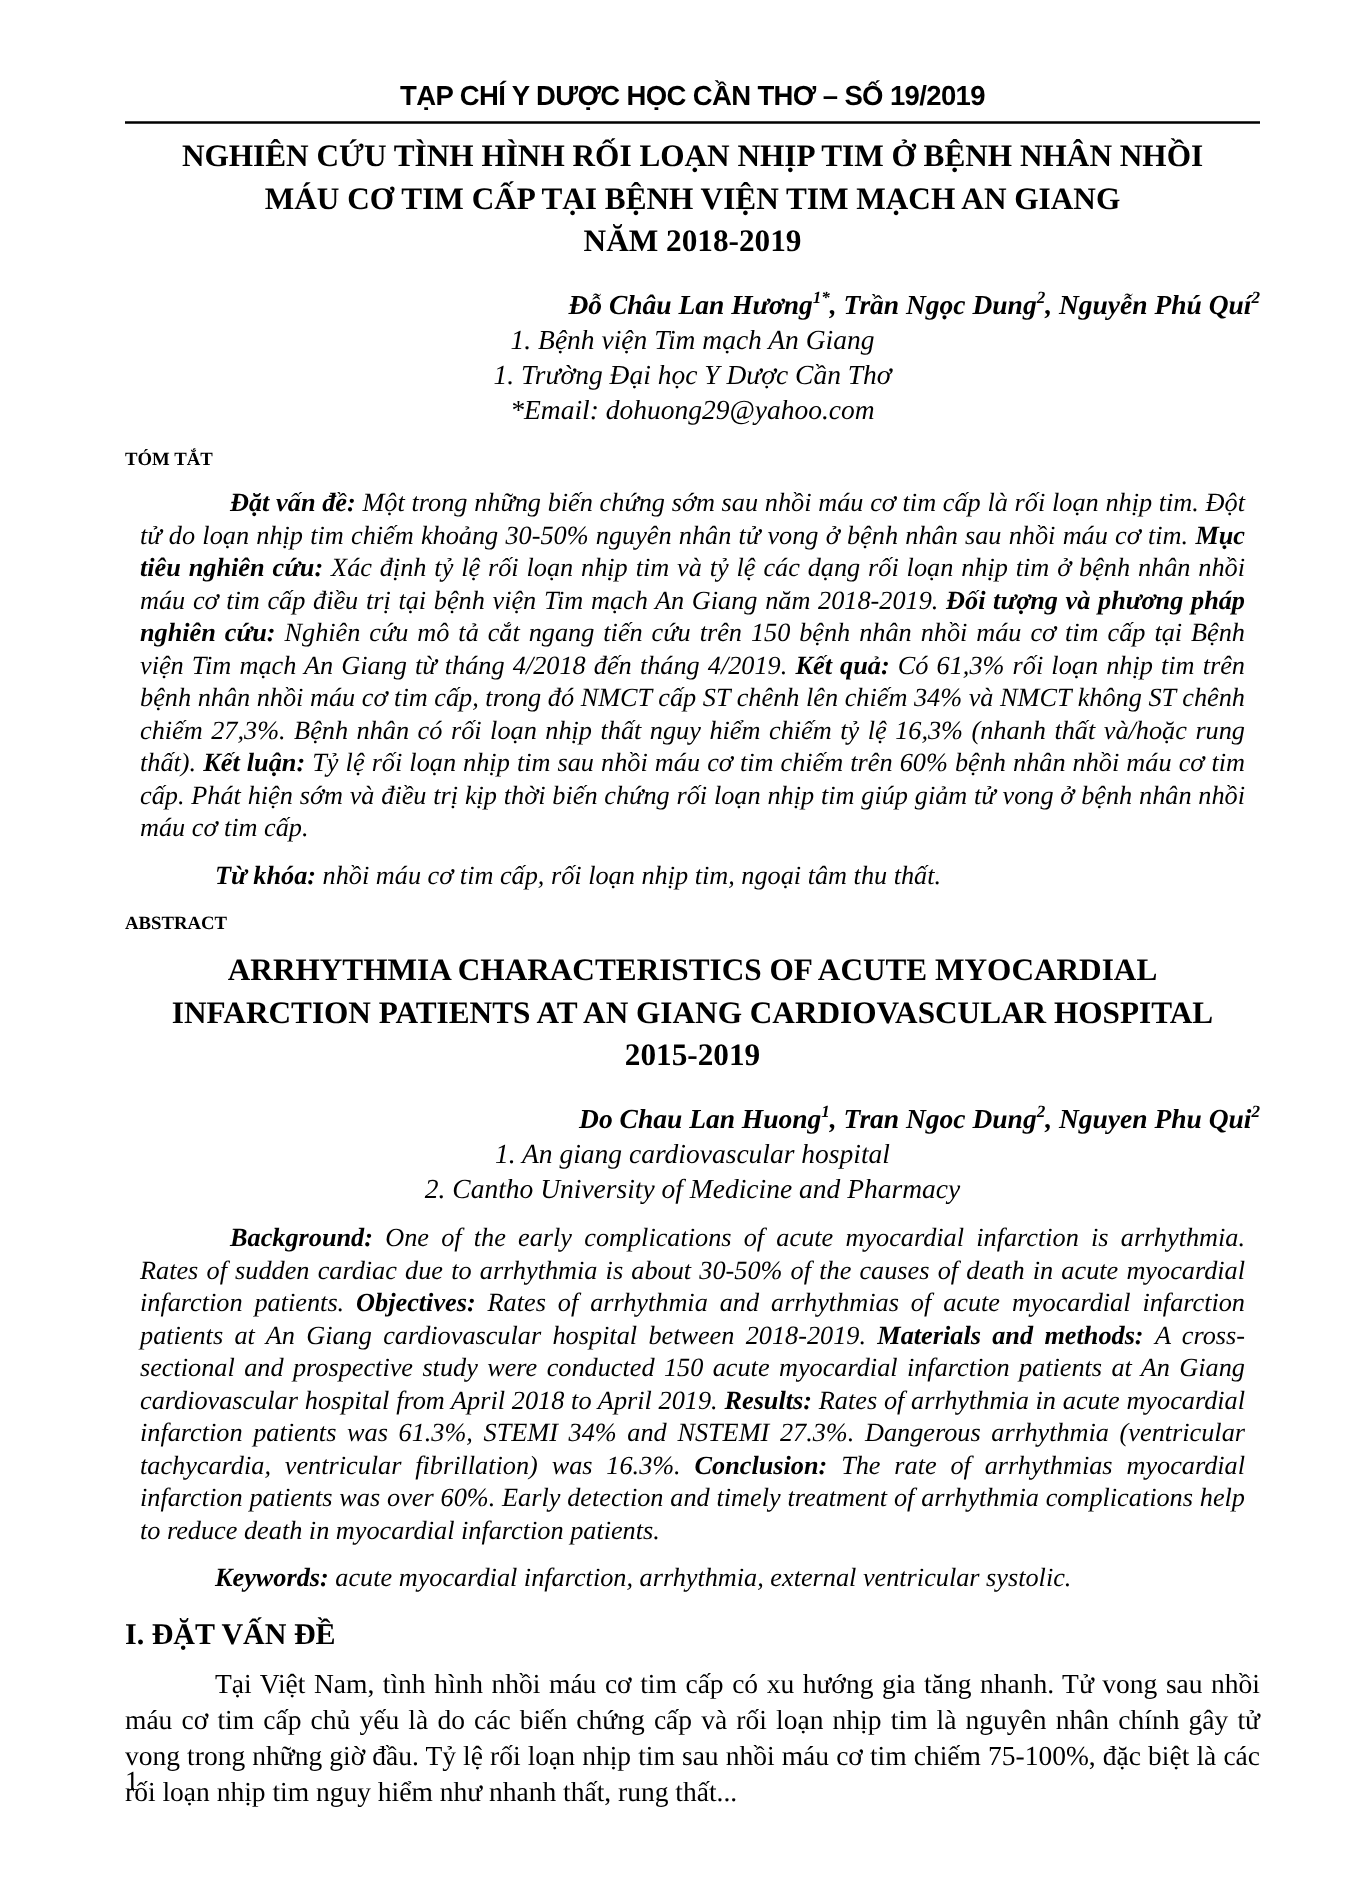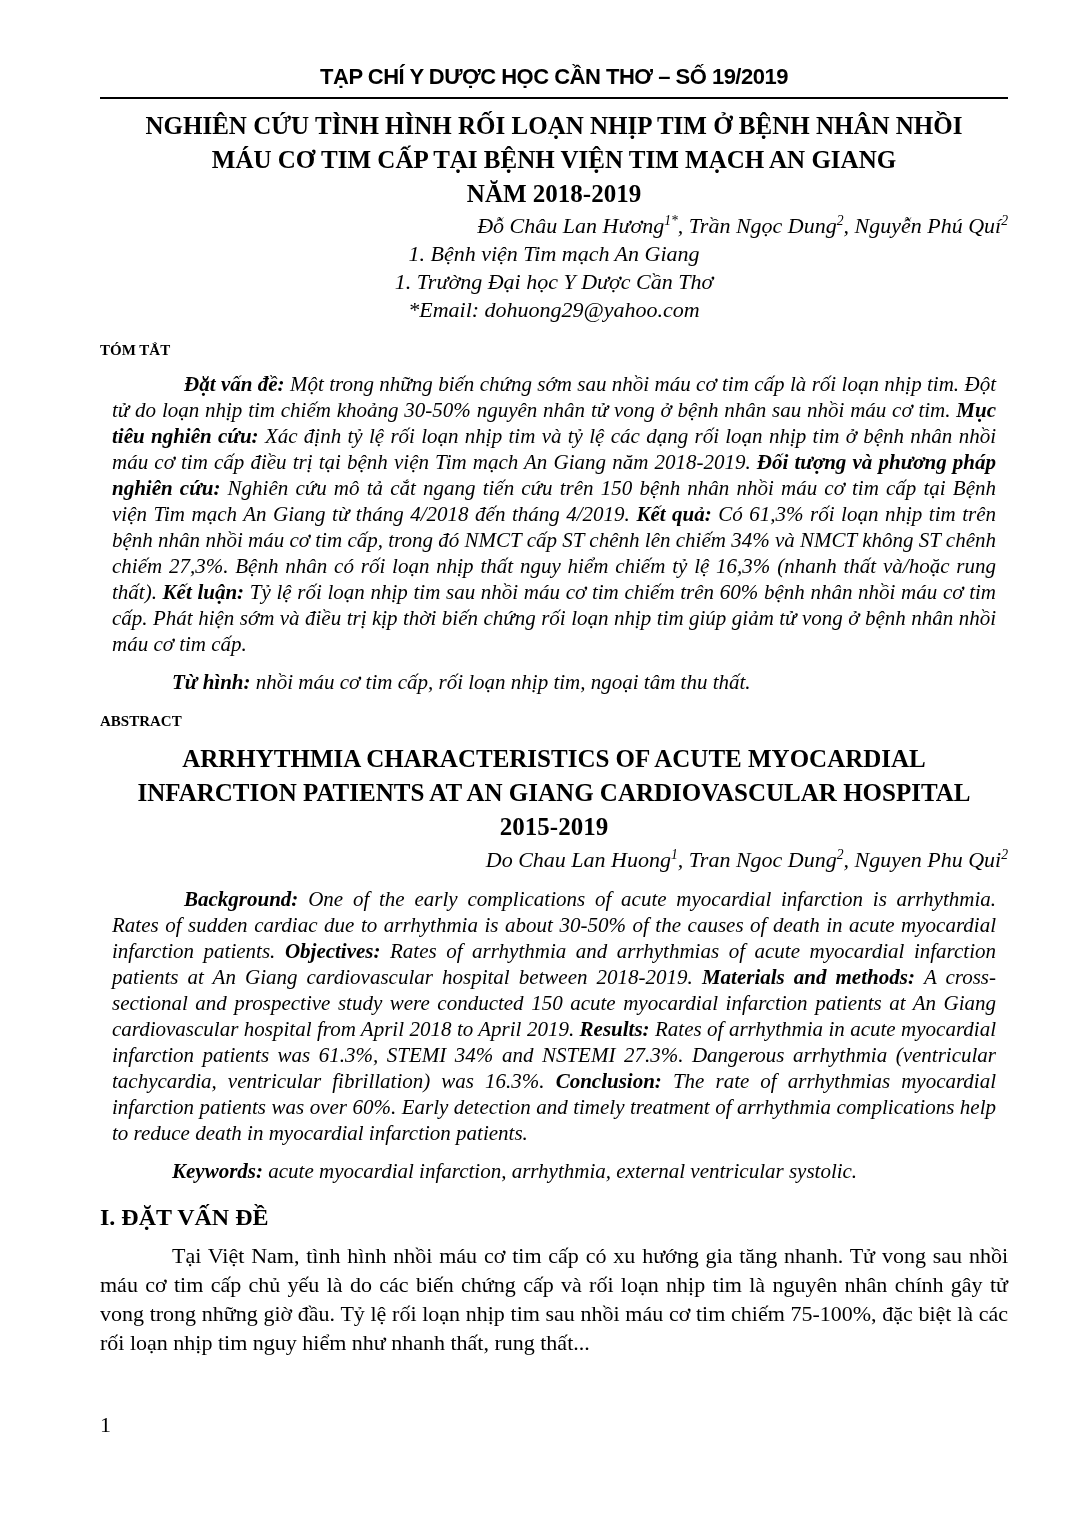--- a/index.html
+++ b/index.html
@@ -25,22 +25,22 @@
     border: none; border-top: 2px solid #000;
     margin: 7px 0 10px 0;
   }
   .paper-title {
     font-size: 25px; font-weight: bold;
     text-align: center; line-height: 34px;
     white-space: pre-line;
   }
   .authors-line {
     text-align: right; font-size: 22px;
-    font-weight: normal; font-style: italic;
-    line-height: 28px; margin-top: 1px;
+    font-weight: bold; font-style: italic;
+    line-height: 28px; margin-top: 19px;
   }
   .affil-line {
     text-align: center; font-style: italic;
     font-size: 22px; line-height: 28px;
   }
   .section-heading {
     font-size: 15px; font-weight: bold;
     margin: 18px 0 12px 0;
   }
   .abstract-par {
@@ -84,30 +84,32 @@
   <div class="authors-line"><span>Đỗ Châu Lan Hương</span><sup>1*</sup><span>, Trần Ngọc Dung</span><sup>2</sup><span>, Nguyễn Phú Quí</span><sup>2</sup></div>
 
   <div class="affil-line">1. Bệnh viện Tim mạch An Giang</div>
   <div class="affil-line">1. Trường Đại học Y Dược Cần Thơ</div>
   <div class="affil-line">*Email: dohuong29@yahoo.com</div>
 
   <div class="section-heading">TÓM TẮT</div>
 
   <p class="abstract-par"><span class="b">Đặt vấn đề: </span><span>Một trong những biến chứng sớm sau nhồi máu cơ tim cấp là rối loạn nhịp tim. Đột tử do loạn nhịp tim chiếm khoảng 30-50% nguyên nhân tử vong ở bệnh nhân sau nhồi máu cơ tim. </span><span class="b">Mục tiêu nghiên cứu: </span><span>Xác định tỷ lệ rối loạn nhịp tim và tỷ lệ các dạng rối loạn nhịp tim ở bệnh nhân nhồi máu cơ tim cấp điều trị tại bệnh viện Tim mạch An Giang năm 2018-2019. </span><span class="b">Đối tượng và phương pháp nghiên cứu: </span><span>Nghiên cứu mô tả cắt ngang tiến cứu trên 150 bệnh nhân nhồi máu cơ tim cấp tại Bệnh viện Tim mạch An Giang từ tháng 4/2018 đến tháng 4/2019. </span><span class="b">Kết quả: </span><span>Có 61,3% rối loạn nhịp tim trên bệnh nhân nhồi máu cơ tim cấp, trong đó NMCT cấp ST chênh lên chiếm 34% và NMCT không ST chênh chiếm 27,3%. Bệnh nhân có rối loạn nhịp thất nguy hiểm chiếm tỷ lệ 16,3% (nhanh thất và/hoặc rung thất). </span><span class="b">Kết luận: </span><span>Tỷ lệ rối loạn nhịp tim sau nhồi máu cơ tim chiếm trên 60% bệnh nhân nhồi máu cơ tim cấp. Phát hiện sớm và điều trị kịp thời biến chứng rối loạn nhịp tim giúp giảm tử vong ở bệnh nhân nhồi máu cơ tim cấp.</span></p>
 
-  <div class="keywords-line"><span class="b">Từ hình: </span><span>nhồi máu cơ tim cấp, rối loạn nhịp tim, ngoại tâm thu thất.</span></div>
+  <div class="keywords-line"><span class="b">Từ khóa: </span><span>nhồi máu cơ tim cấp, rối loạn nhịp tim, ngoại tâm thu thất.</span></div>
 
   <div class="section-heading">ABSTRACT</div>
 
   <div class="paper-title title-en">ARRHYTHMIA CHARACTERISTICS OF ACUTE MYOCARDIAL
 INFARCTION PATIENTS AT AN GIANG CARDIOVASCULAR HOSPITAL
 2015-2019</div>
 
   <div class="authors-line"><span>Do Chau Lan Huong</span><sup>1</sup><span>, Tran Ngoc Dung</span><sup>2</sup><span>, Nguyen Phu Qui</span><sup>2</sup></div>
 
+  <div class="affil-line">1. An giang cardiovascular hospital</div>
+  <div class="affil-line">2. Cantho University of Medicine and Pharmacy</div>
 
   <p class="abstract-par"><span class="b">Background: </span><span>One of the early complications of acute myocardial infarction is arrhythmia. Rates of sudden cardiac due to arrhythmia is about 30-50% of the causes of death in acute myocardial infarction patients. </span><span class="b">Objectives: </span><span>Rates of arrhythmia and arrhythmias of acute myocardial infarction patients at An Giang cardiovascular hospital between 2018-2019. </span><span class="b">Materials and methods: </span><span>A cross-sectional and prospective study were conducted 150 acute myocardial infarction patients at An Giang cardiovascular hospital from April 2018 to April 2019. </span><span class="b">Results: </span><span>Rates of arrhythmia in acute myocardial infarction patients was 61.3%, STEMI 34% and NSTEMI 27.3%. Dangerous arrhythmia (ventricular tachycardia, ventricular fibrillation) was 16.3%. </span><span class="b">Conclusion: </span><span>The rate of arrhythmias myocardial infarction patients was over 60%. Early detection and timely treatment of arrhythmia complications help to reduce death in myocardial infarction patients.</span></p>
 
   <div class="keywords-line"><span class="b">Keywords: </span><span>acute myocardial infarction, arrhythmia, external ventricular systolic.</span></div>
 
   <div class="intro-heading">I. ĐẶT VẤN ĐỀ</div>
 
   <p class="intro-par">Tại Việt Nam, tình hình nhồi máu cơ tim cấp có xu hướng gia tăng nhanh. Tử vong sau nhồi máu cơ tim cấp chủ yếu là do các biến chứng cấp và rối loạn nhịp tim là nguyên nhân chính gây tử vong trong những giờ đầu. Tỷ lệ rối loạn nhịp tim sau nhồi máu cơ tim chiếm 75-100%, đặc biệt là các rối loạn nhịp tim nguy hiểm như nhanh thất, rung thất...</p>
 
   <div class="page-number">1</div>

